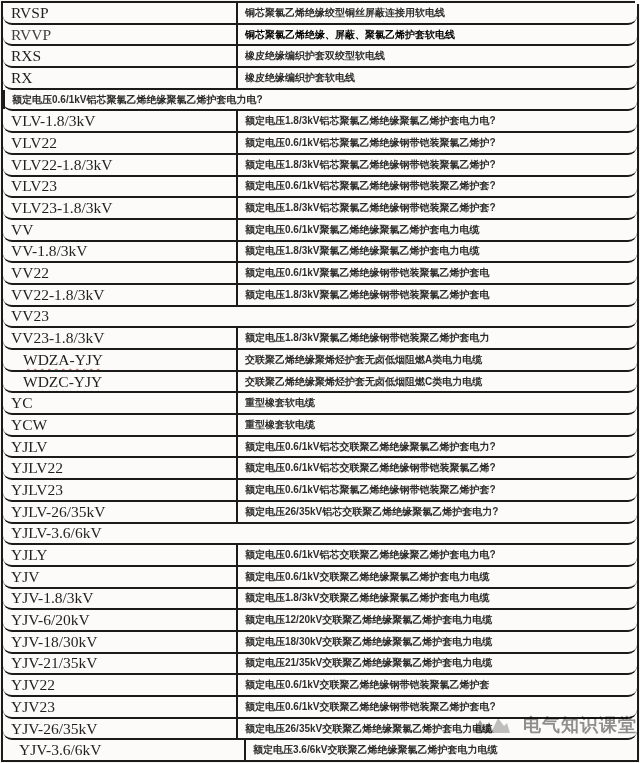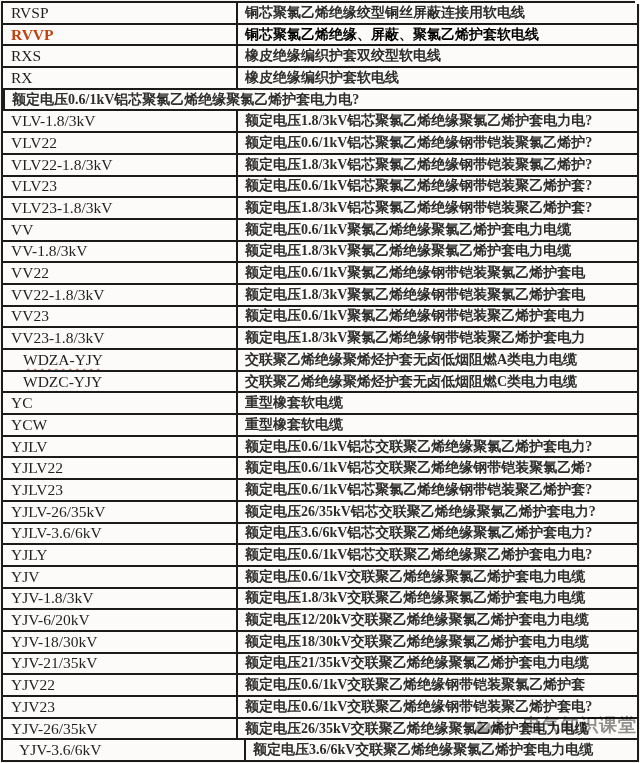--- a/index.html
+++ b/index.html
@@ -24,46 +24,47 @@
     border: 2px solid #1b1b1b;
     background: #fcfbf9;
     display: flex;
     flex-direction: column;
   }
   .row {
     flex: 1;
     display: flex;
     border-bottom: 2px solid #1b1b1b;
     min-height: 0;
+    border-radius: 9px;
   }
   .row:last-child { border-bottom: none; margin-left: 8px; }
   .cell {
     display: flex;
     align-items: center;
     overflow: hidden;
     white-space: nowrap;
   }
   .cell.code {
     width: 225px;
     flex: none;
     padding-left: 8px;
     font-family: "Liberation Serif", serif;
     font-size: 15.5px;
     color: #1f1f1f;
   }
   .cell.desc {
     flex: 1;
     border-left: 2px solid #1b1b1b;
     padding-left: 7px;
-    font-family: Liberation Serif, serif;
+    font-family: Liberation Sans, sans-serif;
     font-weight: 700;
-    font-size: 14px;
+    font-size: 10px;
     color: #2d2d2d;
   }
-  .row.red .cell.code span { color: #c2410c; font-weight: bold; }
+  .row.red .cell.code span { color: #404040; }
   .row.red .cell.desc { color: #000000; }
   .cell.code.wavy span {
     text-decoration-line: underline;
     text-decoration-style: wavy;
     text-decoration-color: #c05a52;
     text-decoration-thickness: 1px;
     text-underline-offset: 3px;
     margin-left: 12px;
   }
   .watermark {
@@ -175,21 +176,20 @@
       <div class="row">
         <div class="cell code">
           <span>VV22-1.8/3kV</span>
         </div>
         <div class="cell desc">额定电压1.8/3kV聚氯乙烯绝缘钢带铠装聚氯乙烯护套电</div>
       </div>
       <div class="row">
         <div class="cell code">
           <span>VV23</span>
         </div>
-        <div class="cell desc">额定电压0.6/1kV聚氯乙烯绝缘钢带铠装聚乙烯护套电力</div>
       </div>
       <div class="row">
         <div class="cell code">
           <span>VV23-1.8/3kV</span>
         </div>
         <div class="cell desc">额定电压1.8/3kV聚氯乙烯绝缘钢带铠装聚乙烯护套电力</div>
       </div>
       <div class="row">
         <div class="cell code wavy">
           <span>WDZA-YJY</span>
@@ -235,21 +235,20 @@
       <div class="row">
         <div class="cell code">
           <span>YJLV-26/35kV</span>
         </div>
         <div class="cell desc">额定电压26/35kV铝芯交联聚乙烯绝缘聚氯乙烯护套电力?</div>
       </div>
       <div class="row">
         <div class="cell code">
           <span>YJLV-3.6/6kV</span>
         </div>
-        <div class="cell desc">额定电压3.6/6kV铝芯交联聚乙烯绝缘聚氯乙烯护套电力?</div>
       </div>
       <div class="row">
         <div class="cell code">
           <span>YJLY</span>
         </div>
         <div class="cell desc">额定电压0.6/1kV铝芯交联聚乙烯绝缘聚乙烯护套电力电?</div>
       </div>
       <div class="row">
         <div class="cell code">
           <span>YJV</span>

